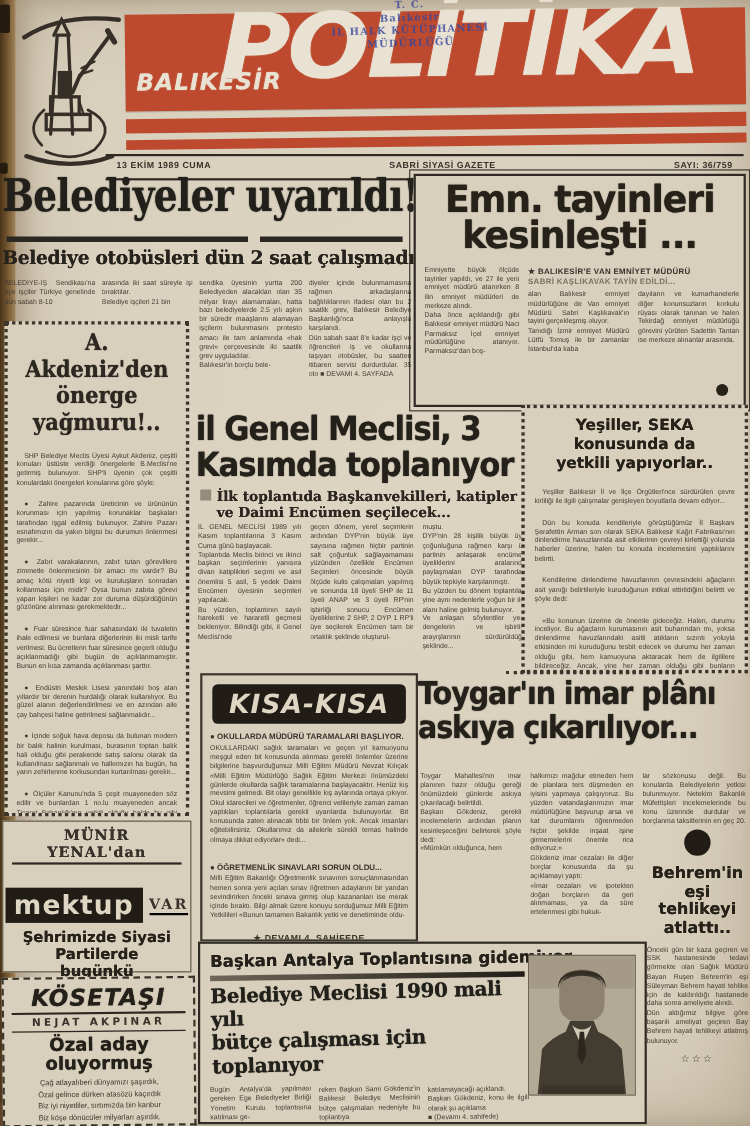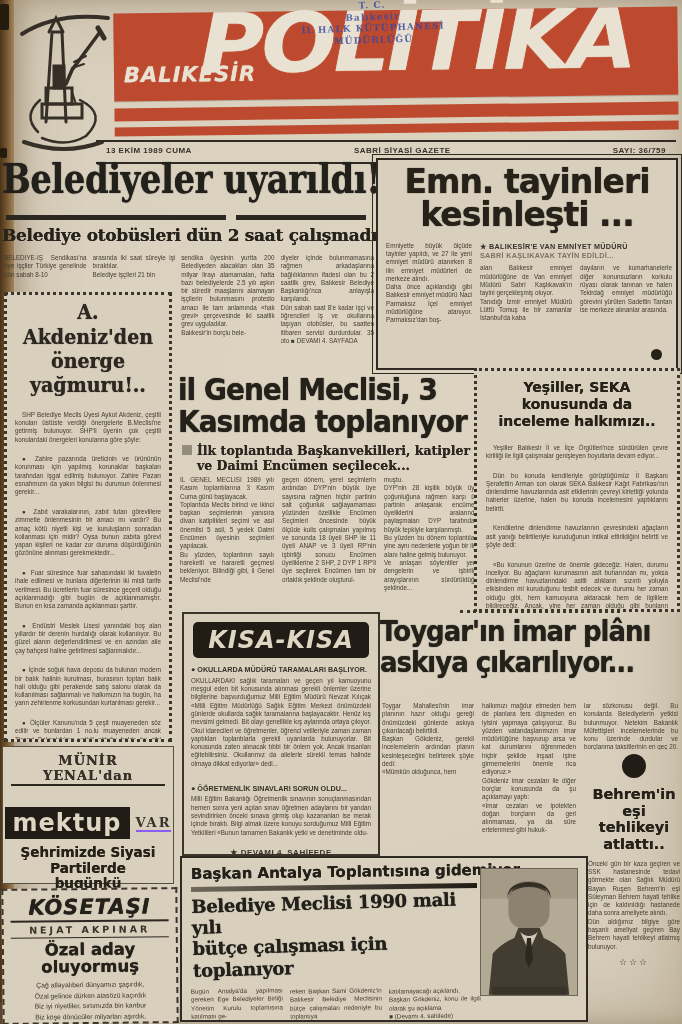--- a/index.html
+++ b/index.html
@@ -72,21 +72,21 @@
   
   .behrem{position:absolute;left:588px;top:754px;width:92px}
   .behrem-circle{width:24px;height:24px;border-radius:50%;background:#211d16;margin:0 auto 8px}
   .behrem h2{font:bold 14.5px/1.15 "DejaVu Sans",sans-serif;text-align:center;white-space:pre-line;margin-bottom:7px;color:#262219;text-shadow:0 0 .6px #262219}
   .behrem .stars{text-align:center;font-size:9px;margin-top:6px;letter-spacing:2px}
   
   .mektup{position:absolute;left:2px;top:746px;width:172px;height:138px;border:1px solid #55503f;background:#d8cfbc;padding:6px 8px;text-align:center}
   .mk-kicker{font:bold 13px "DejaVu Serif",serif;letter-spacing:1px;border-bottom:2px solid #2c2720;display:inline-block;padding-bottom:1px;text-shadow:0 0 .5px #2c2720}
   .mk-row{display:flex;align-items:center;justify-content:center;gap:6px;margin:21px 0 6px}
   .mk-logo{background:#211d16;color:#ded6c2;font:900 24px/1 "DejaVu Sans",sans-serif;padding:4px 8px;letter-spacing:1px}
-  .mk-var{font:bold 13px "DejaVu Serif",serif;border-bottom:2px solid #8b5cf6;letter-spacing:2px}
+  .mk-var{font:bold 13px "DejaVu Serif",serif;border-bottom:2px solid #000000;letter-spacing:2px}
   .mk-headline{font:bold 13.5px/1.15 "DejaVu Sans",sans-serif;white-space:pre-line;color:#262219;text-shadow:0 0 .6px #262219}
   .mk-square{width:9px;height:9px;background:#2c2720;margin:8px auto 6px}
   .mk-note{font:bold 7px "Liberation Sans",sans-serif;letter-spacing:1px}
   
   .kosetasi{position:absolute;left:2px;top:888px;width:176px;height:136px;border:2px dashed #3b352c;background:#d8cfbc;padding:5px 7px;overflow:hidden;transform:rotate(-.6deg)}
   .ks-logo{font:italic 900 21px "DejaVu Sans",sans-serif;text-align:center;letter-spacing:1px;color:#24201a;border-bottom:2px solid #2c2720;padding-bottom:1px;text-shadow:0 0 .8px #24201a}
   .ks-byline{font:bold 9.5px "DejaVu Sans",sans-serif;text-align:center;letter-spacing:3px;border-bottom:1.5px solid #2c2720;padding:2px 0;margin-bottom:4px}
   .ks-headline{font:bold 16.5px/1 "DejaVu Sans",sans-serif;text-align:center;margin:3px 0 5px;color:#24201a;text-shadow:0 0 .7px #24201a}
   .ks-poem{font:6.8px/1.55 "Liberation Sans",sans-serif;color:#3c352b;text-align:center;white-space:pre-line}
   
@@ -204,21 +204,21 @@
 Bu yüzden, toplantının sayılı hareketli ve hararetli geçmesi bekleniyor. Bilindiği gibi, il Genel Meclisi'nde</div>
   <div class="tiny">geçen dönem, yerel seçimlerin ardından DYP'nin büyük üye sayısına rağmen hiçbir partinin salt çoğunluk sağlayamaması yüzünden özellikle Encümen Seçimleri öncesinde büyük ölçüde kulis çalışmaları yapılmış ve sonunda 18 üyeli SHP ile 11 üyeli ANAP ve 3 üyeli RP'nin işbirliği sonucu Encümen üyeliklerine 2 SHP, 2 DYP 1 RP'li üye seçilerek Encümen tam bir ortaklık şeklinde oluşturul-</div>
   <div class="tiny">muştu.
 DYP'nin 28 kişilik büyük üye çoğunluğuna rağmen karşı üç partinin anlaşarak encümen üyeliklerini aralarında paylaşmaları DYP tarafından büyük tepkiyle karşılanmıştı.
 Bu yüzden bu dönem toplantıları yine aynı nedenlerle yoğun bir ilgi alanı haline gelmiş bulunuyor.
 Ve anlaşan söylentiler yeni dengelerin ve işbirliği arayışlarının sürdürüldüğü şeklinde...</div>
 </div>
 
 <div class="yesiller">
   <h2>Yeşiller, SEKA konusunda da
-inceleme halkımızı..</h2>
+yetkili yapıyorlar..</h2>
   <div class="tiny">
     <p>Yeşiller Balıkesir İl ve İlçe Örgütleri'nce sürdürülen çevre kirliliği ile ilgili çalışmalar genişleyen boyutlarla devam ediyor...</p>
     <p>Dün bu konuda kendileriyle görüştüğümüz İl Başkanı Şerafettin Arman son olarak SEKA Balıkesir Kağıt Fabrikası'nın dinlendirme havuzlarında asit etkilerinin çevreyi kirlettiği yolunda haberler üzerine, halen bu konuda incelemesini yaptıklarını belirtti.</p>
     <p>Kendilerine dinlendirme havuzlarının çevresindeki ağaçların asit yanığı belirtileriyle kuruduğunun intikal ettirildiğini belirtti ve şöyle dedi:</p>
     <p>«Bu konunun üzerine de önemle gideceğiz. Halen, durumu inceliyor. Bu ağaçların kurumasının asit buharından mı, yoksa dinlendirme havuzlarındaki asitli atıkların sızıntı yoluyla etkisinden mi kuruduğunu tesbit edecek ve durumu her zaman olduğu gibi, hem kamuoyuna aktaracak hem de ilgililere bildireceğiz. Ancak, yine her zaman olduğu gibi bunların yapılmasıyla da görevimiz bitmiş olmayacak, konunun hâl şeklini sonuna kadar takip edeceğiz.»</p>
   </div>
 </div>
 
 <div class="kisakisa">
   <div class="kk-head">KISA-KISA</div>

